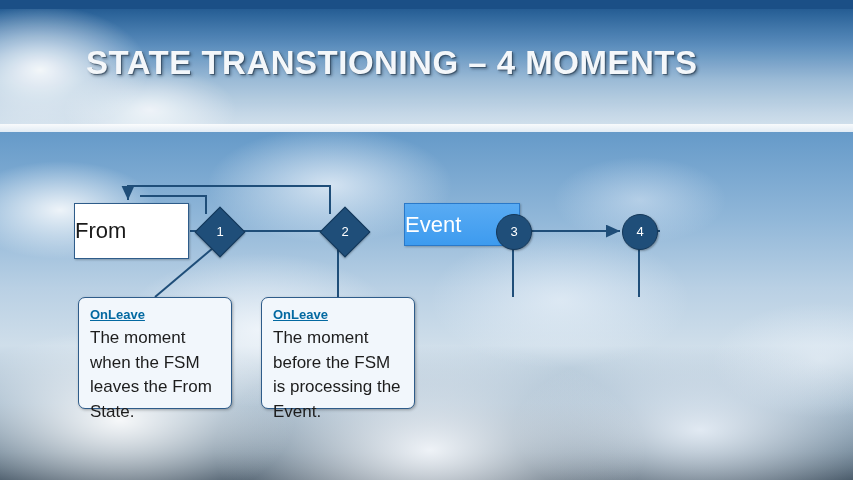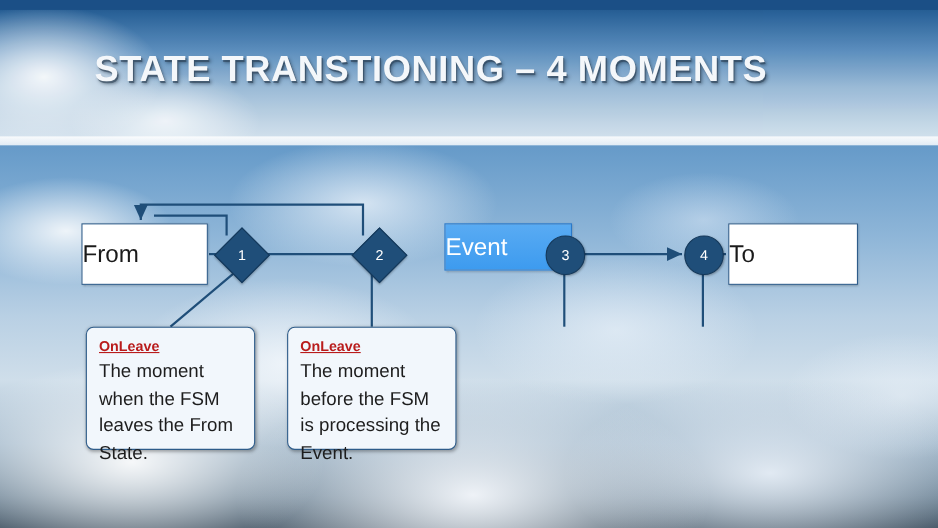--- a/index.html
+++ b/index.html
@@ -134,21 +134,21 @@
     height: 112px;
     background: #f2f7fc;
     border: 1px solid #2e5c8a;
     border-radius: 7px;
     padding: 9px 11px 8px 11px;
     box-shadow: 1px 1px 3px rgba(0,0,0,0.3);
   }
   .callout .c-title {
     font-size: 13px;
     font-weight: bold;
-    color: #b91c1c;
+    color: #0369a1;
     text-decoration: underline;
     margin-bottom: 4px;
   }
   .callout .c-body {
     font-size: 17px;
     line-height: 1.45;
     color: #1d1d1d;
   }
   #callout-1 { left: 78px;  top: 297px; }
   #callout-2 { left: 261px; top: 297px; }
@@ -196,23 +196,20 @@
       <path d="M639,297 L639,248"></path>
     </g>
   </svg>
 
   <div class="state-box" id="box-from">
     <span>From</span>
   </div>
   <div class="state-box" id="box-event">
     <span>Event</span>
   </div>
-  <div class="state-box" id="box-to">
-    <span>To</span>
-  </div>
 
   <div class="moment-node" id="node-1">
     <span>1</span>
   </div>
   <div class="moment-node" id="node-2">
     <span>2</span>
   </div>
   <div class="moment-node" id="node-3">
     <span>3</span>
   </div>

